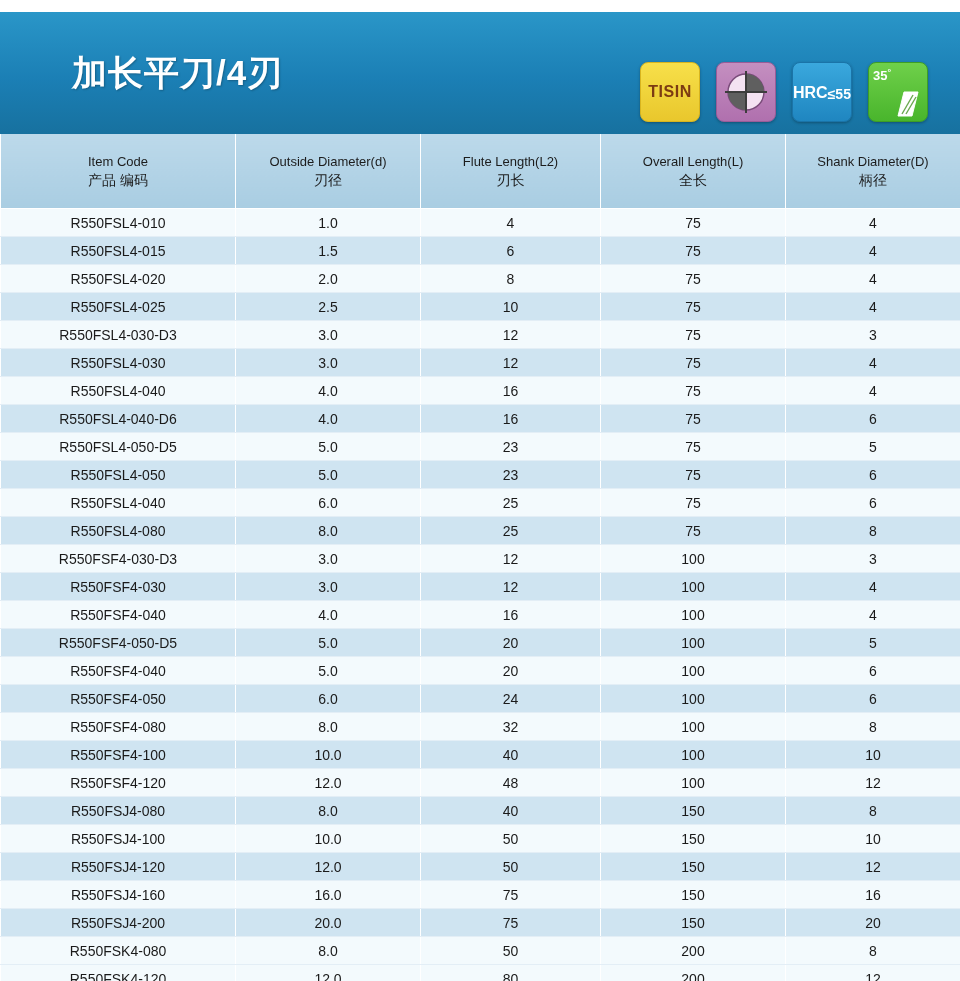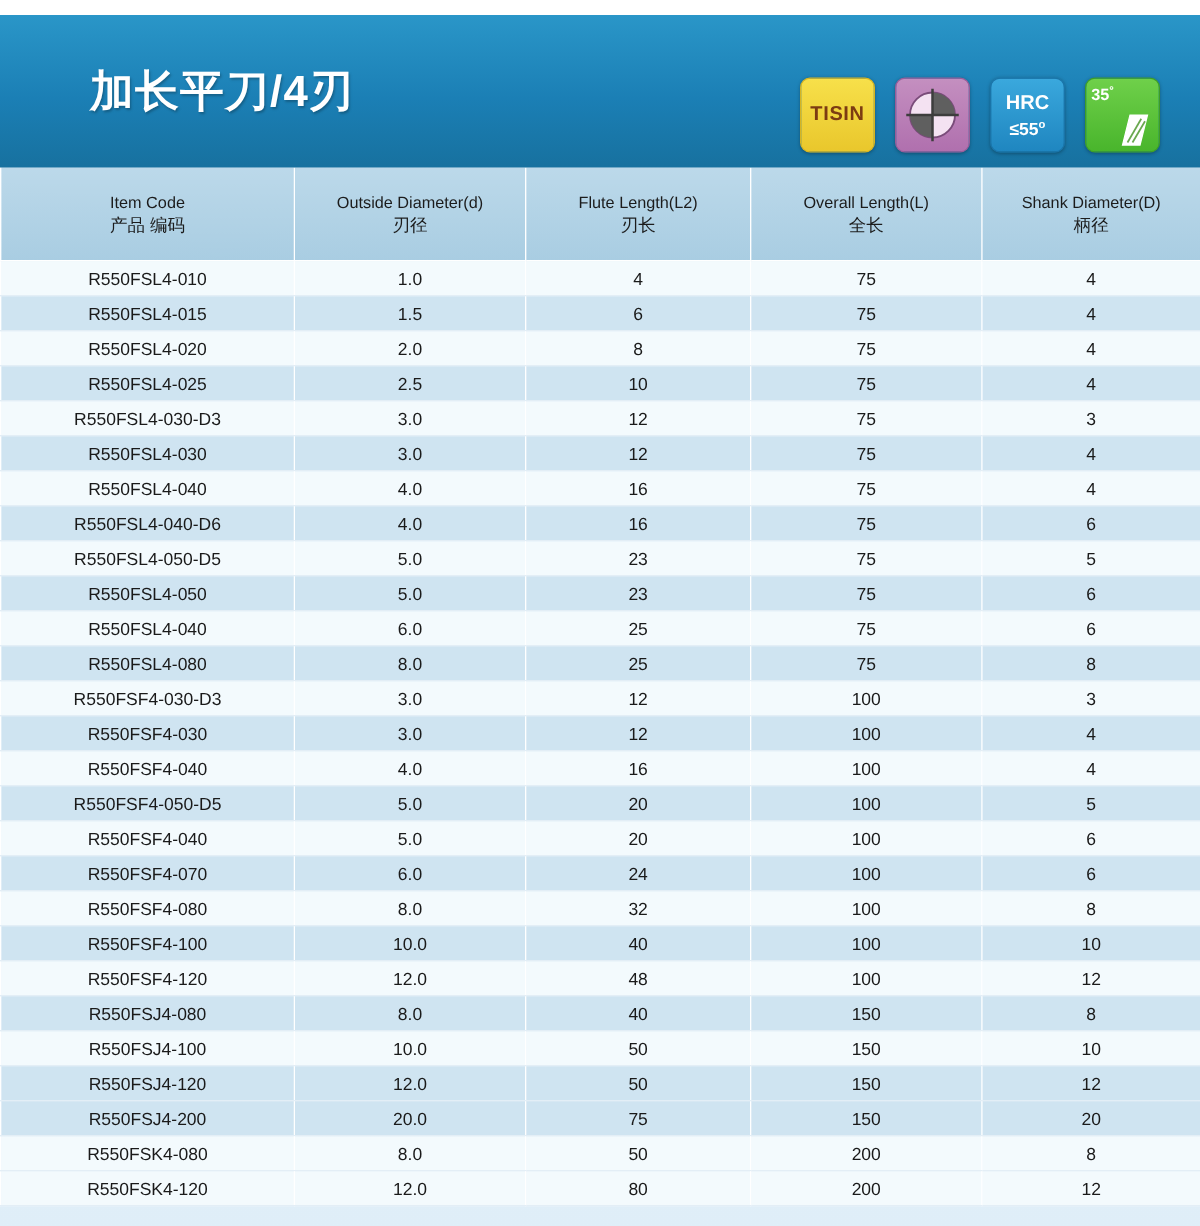--- a/index.html
+++ b/index.html
@@ -69,22 +69,23 @@
     font-weight: bold;
     letter-spacing: 0.5px;
   }
   .badge-flute {
     background: linear-gradient(to bottom, #c48fc0 0%, #b070ae 100%);
     border: 1px solid #9a5c98;
   }
   .badge-hrc {
     background: linear-gradient(to bottom, #3aa8dd 0%, #1f86c0 100%);
     border: 1px solid #1a74a8;
-    flex-direction: column;
+    flex-direction: row;
     color: #fff;
+    justify-content: space-between;
   }
   .badge-hrc .hrc-top {
     font-size: 16px;
     font-weight: bold;
     line-height: 17px;
   }
   .badge-hrc .hrc-bot {
     font-size: 14px;
     font-weight: bold;
     line-height: 16px;
@@ -338,21 +339,21 @@
           <td>5</td>
         </tr>
         <tr class="odd">
           <td>R550FSF4-040</td>
           <td>5.0</td>
           <td>20</td>
           <td>100</td>
           <td>6</td>
         </tr>
         <tr class="even">
-          <td>R550FSF4-070</td>
+          <td>R550FSF4-050</td>
           <td>6.0</td>
           <td>24</td>
           <td>100</td>
           <td>6</td>
         </tr>
         <tr class="odd">
           <td>R550FSF4-080</td>
           <td>8.0</td>
           <td>32</td>
           <td>100</td>
@@ -386,20 +387,27 @@
           <td>150</td>
           <td>10</td>
         </tr>
         <tr class="even">
           <td>R550FSJ4-120</td>
           <td>12.0</td>
           <td>50</td>
           <td>150</td>
           <td>12</td>
         </tr>
+        <tr class="odd">
+          <td>R550FSJ4-160</td>
+          <td>16.0</td>
+          <td>75</td>
+          <td>150</td>
+          <td>16</td>
+        </tr>
         <tr class="even">
           <td>R550FSJ4-200</td>
           <td>20.0</td>
           <td>75</td>
           <td>150</td>
           <td>20</td>
         </tr>
         <tr class="odd">
           <td>R550FSK4-080</td>
           <td>8.0</td>

